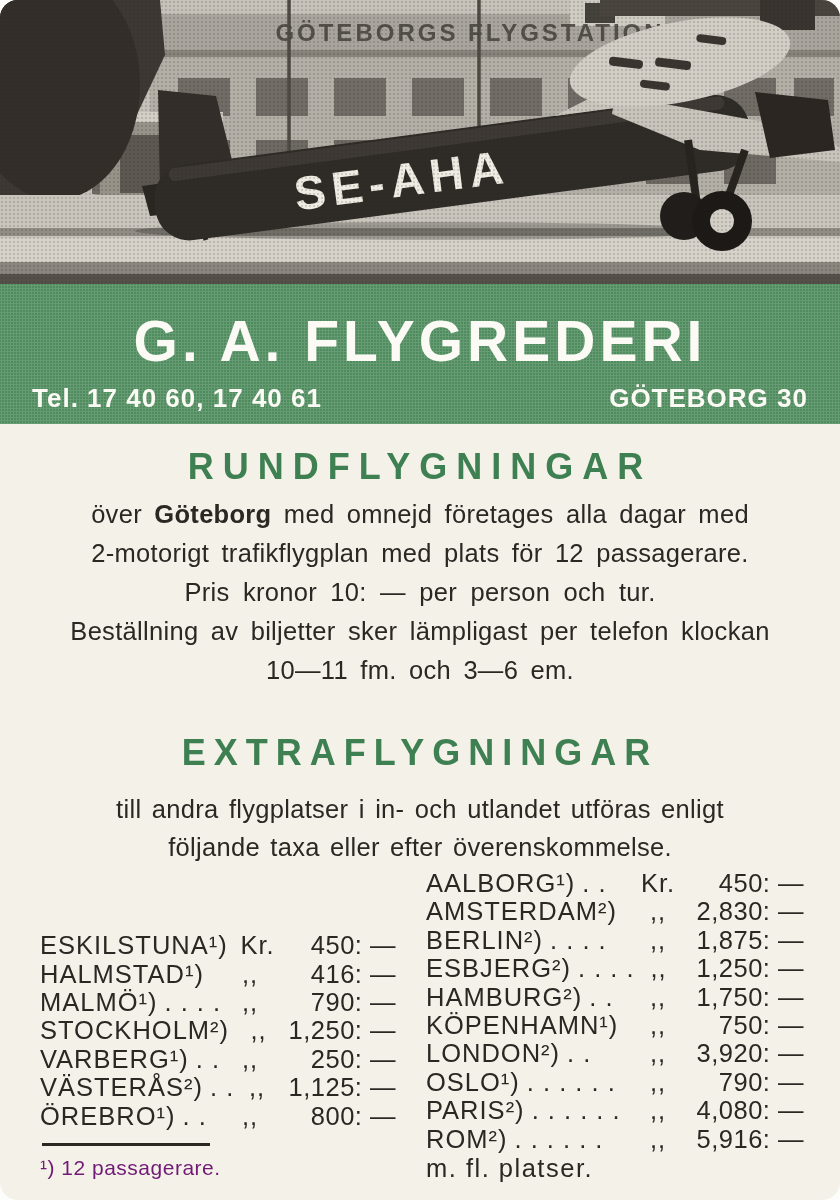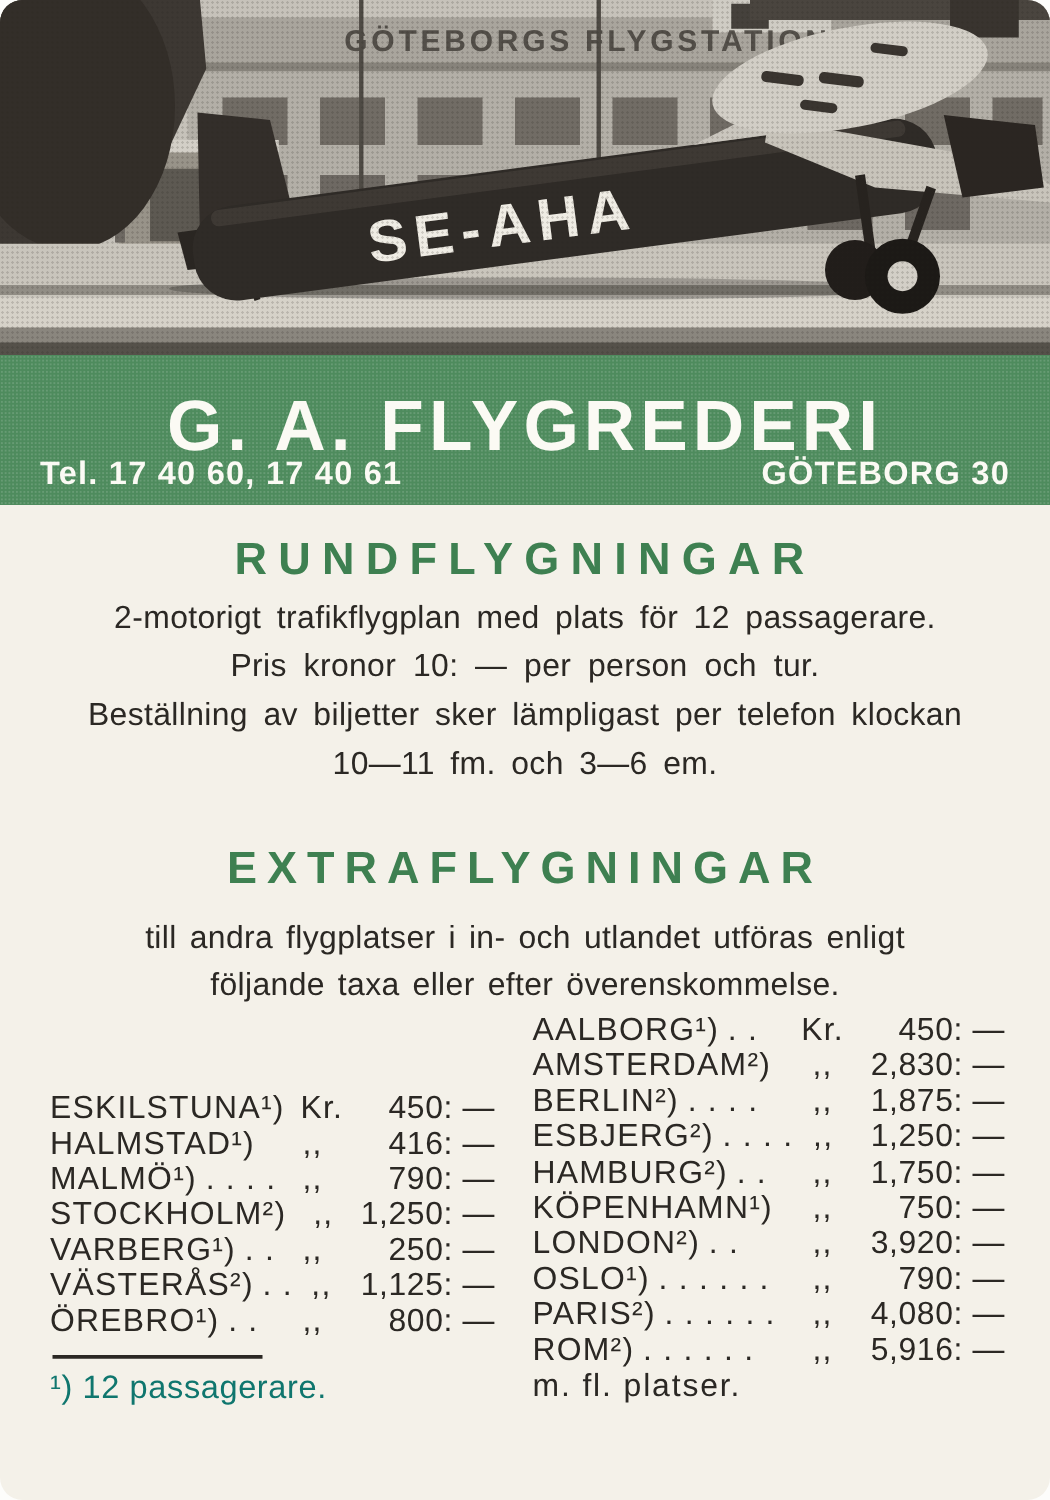--- a/index.html
+++ b/index.html
@@ -6,21 +6,21 @@
     font-family:"Liberation Sans","DejaVu Sans",sans-serif;}
   .card{position:relative;width:840px;height:1200px;background:#f4f1e9;
     border-radius:18px;overflow:hidden;}
   
   .photo{position:relative;width:840px;height:284px;background:#c6c2ba;}
   .photo svg{display:block;}
   .photo .halftone{position:absolute;inset:0;pointer-events:none;
     background-image:radial-gradient(rgba(38,34,30,0.16) 1px,transparent 1.15px);
     background-size:4px 4px;}
   
-  .band{position:relative;width:840px;height:120px;background:#4e8b5d;color:#fbfaf4;}
+  .band{position:relative;width:840px;height:140px;background:#4e8b5d;color:#fbfaf4;}
   .band .grain{position:absolute;inset:0;pointer-events:none;
     background-image:radial-gradient(rgba(255,255,255,0.14) 1px,transparent 1.15px);
     background-size:3px 3px;}
   .band-title{position:relative;text-align:center;padding-top:24px;
     font-size:57px;font-weight:bold;letter-spacing:4px;white-space:nowrap;}
   .band-bottom{position:absolute;left:0;right:0;bottom:10px;display:flex;
     justify-content:space-between;padding:0 32px;font-size:26px;font-weight:bold;
     letter-spacing:1px;}
   
   .bodytext{color:#2b2824;}
@@ -39,21 +39,21 @@
   .pcol-left{width:356px;}
   .pcol-right{width:378px;}
   .prow{display:flex;align-items:baseline;line-height:28.4px;font-size:25.5px;
     color:#2b2824;}
   .prow .city{white-space:pre;letter-spacing:1px;}
   .prow .dots{margin-left:7px;letter-spacing:1px;white-space:pre;}
   .prow .spacer{flex:1;}
   .prow .kr{width:48px;text-align:center;letter-spacing:1px;}
   .prow .price{width:122px;text-align:right;white-space:pre;letter-spacing:0.5px;}
   .fn-rule{width:168px;border-top:3px solid #2b2824;margin:13px 0 7px 2px;}
-  .footnote{font-size:26px;line-height:30px;letter-spacing:0.5px;color:#0f766e;}
+  .footnote{font-size:21px;line-height:30px;letter-spacing:0.5px;color:#701a75;}
   .more-line{font-size:25.5px;line-height:29px;letter-spacing:1.5px;color:#2b2824;
     margin-top:1px;}
 </style>
 </head>
 <body>
 
 <div class="card">
 
   <div class="photo">
     <svg width="840" height="284" viewBox="0 0 840 284">
@@ -162,20 +162,21 @@
     <div class="band-bottom">
       <span>Tel. 17 40 60, 17 40 61</span>
       <span>GÖTEBORG 30</span>
     </div>
   </div>
 
   <div class="bodytext">
 
     <div class="sec-heading">RUNDFLYGNINGAR</div>
     <div class="para">
+      <div class="pline"><span>över</span> <b>Göteborg</b> <span>med omnejd företages alla dagar med</span></div>
       <div class="pline">2-motorigt trafikflygplan med plats för 12 passagerare.</div>
       <div class="pline boldline">Pris kronor 10: — per person och tur.</div>
       <div class="pline">Beställning av biljetter sker lämpligast per telefon klockan</div>
       <div class="pline">10—11 fm. och 3—6 em.</div>
     </div>
 
     <div class="sec-heading extra">EXTRAFLYGNINGAR</div>
     <div class="intro">
       <div class="pline">till andra flygplatser i in- och utlandet utföras enligt</div>
       <div class="pline">följande taxa eller efter överenskommelse.</div>

